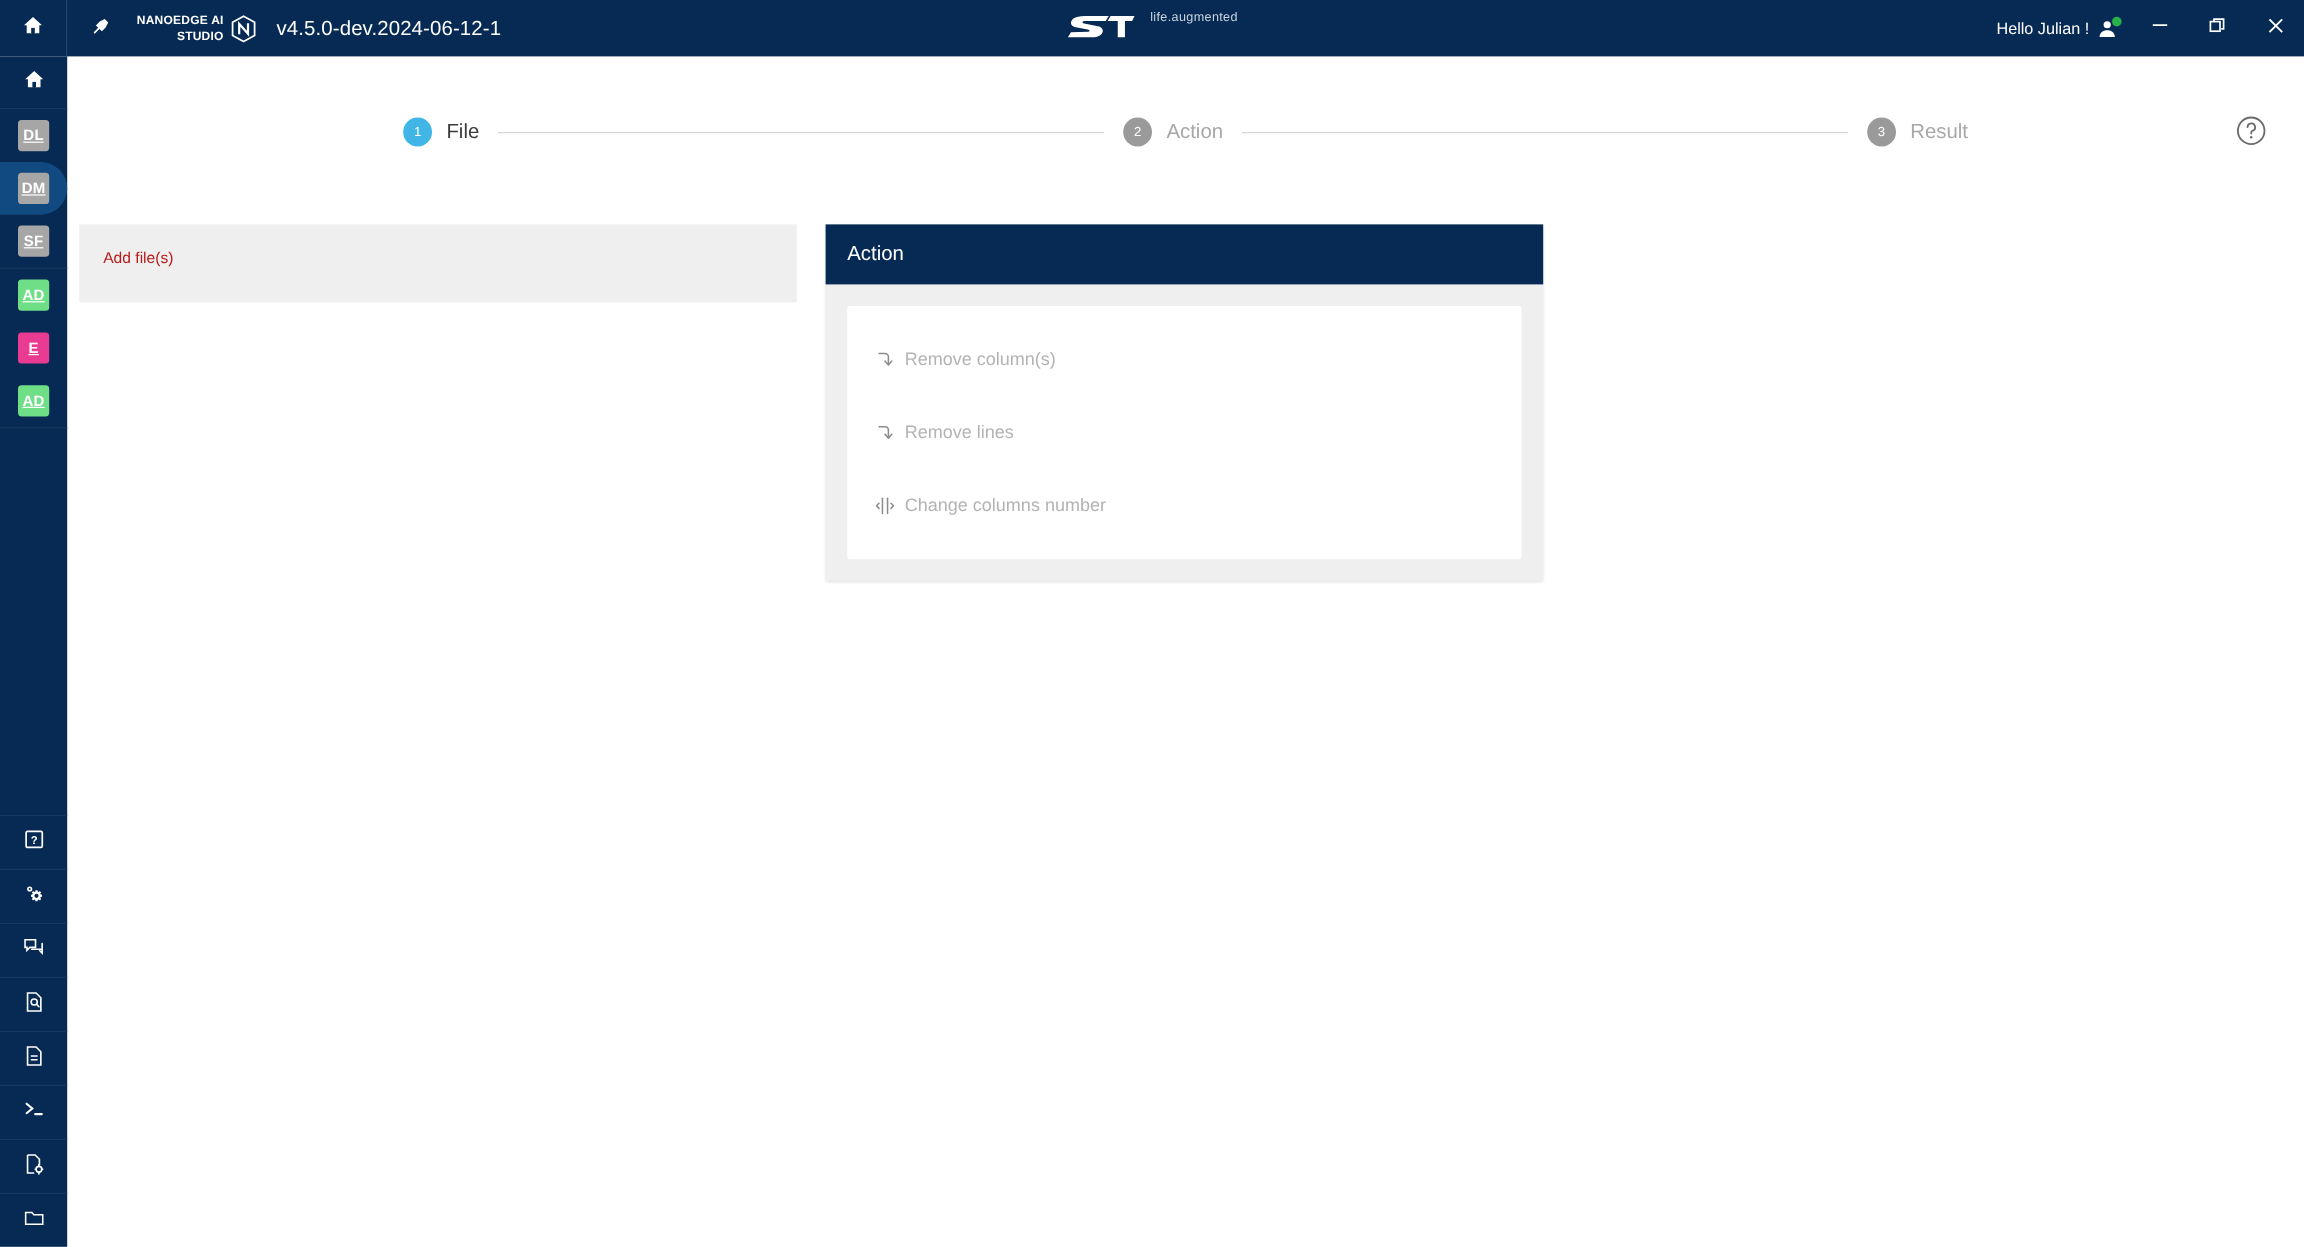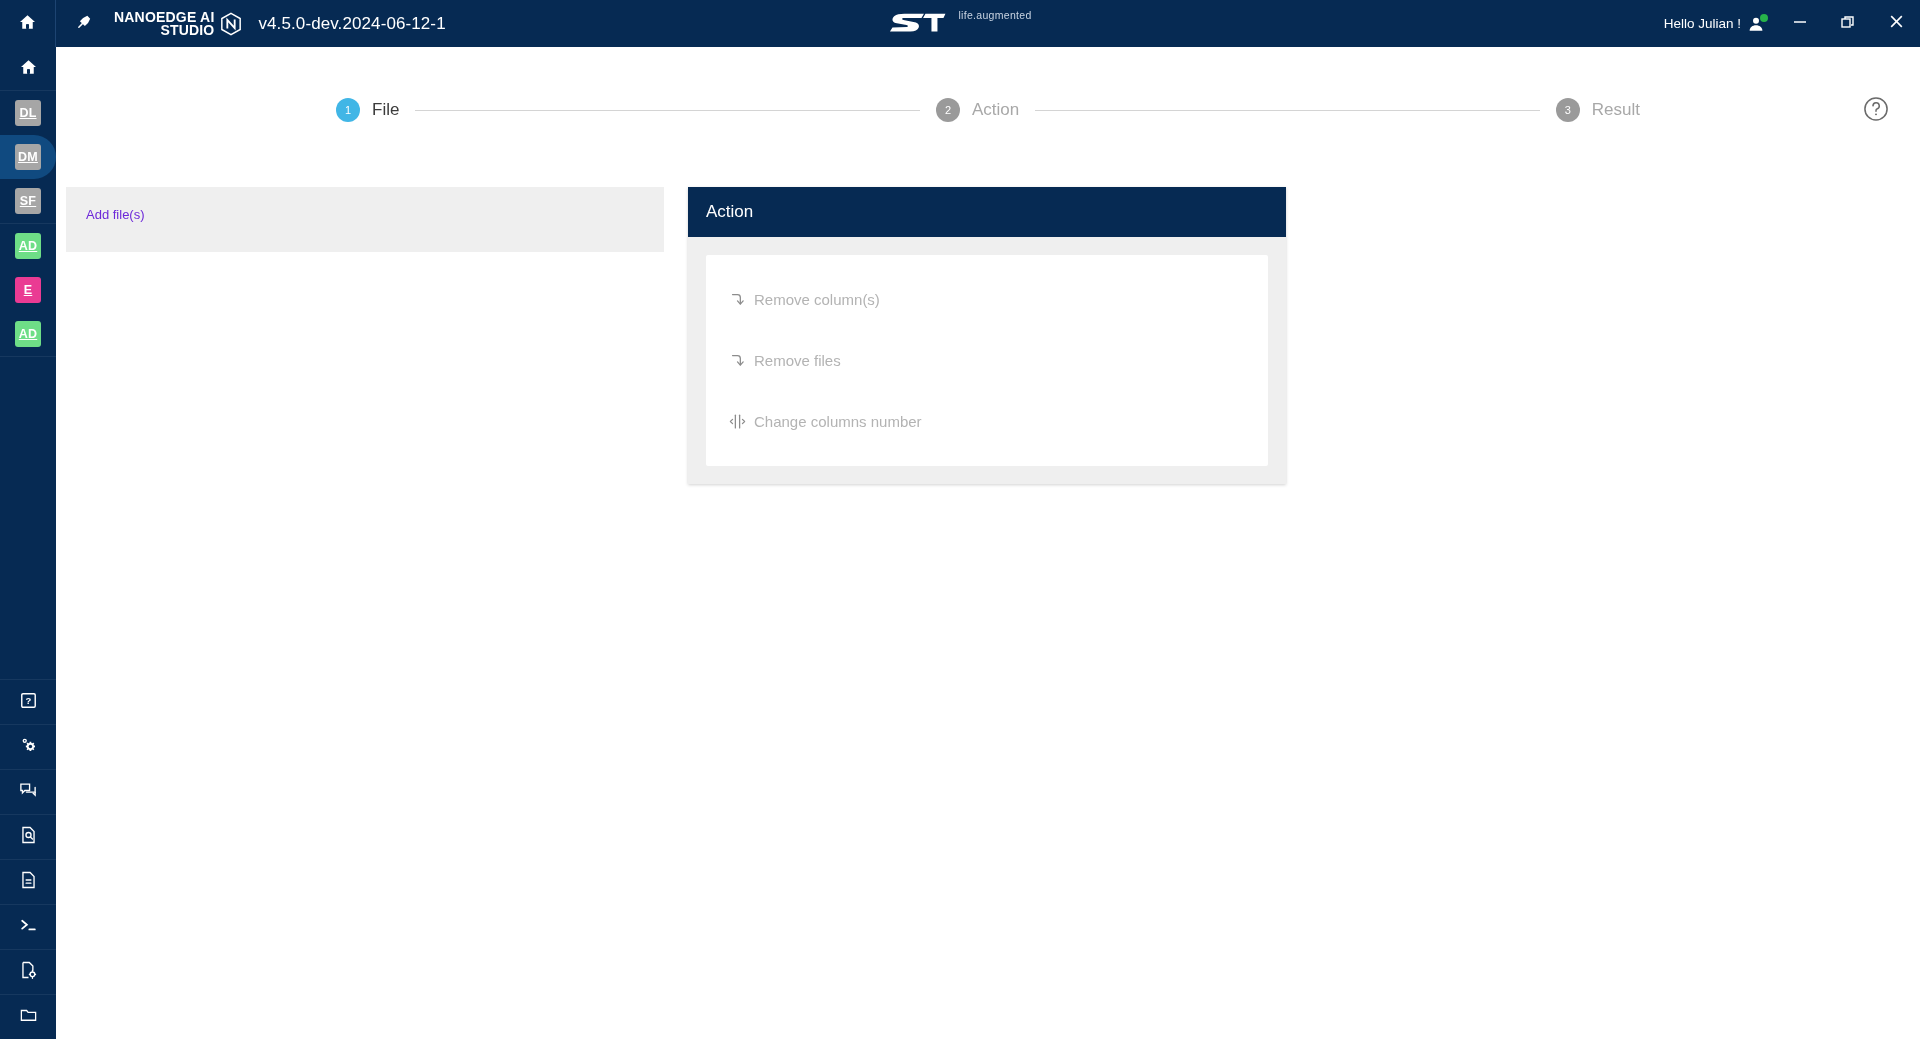--- a/index.html
+++ b/index.html
@@ -26,21 +26,21 @@
   .tb-pin {
     width: 56px; display: flex; align-items: center; justify-content: center;
     cursor: pointer;
   }
   .tb-brand {
     display: flex; align-items: center; gap: 6px;
     padding-left: 2px;
   }
   .brand-text {
     color: #ffffff;
-    font-size: 14px;
+    font-size: 10px;
     font-weight: bold;
     line-height: 13px;
     text-align: right;
     letter-spacing: .2px;
   }
   .brand-mark { width: 22px; height: 24px; }
   .tb-version {
     color: #ffffff;
     font-size: 17px;
     margin-left: 16px;
@@ -156,21 +156,21 @@
     padding-left: 10px;
   }
 
   
   .file-card {
     width: 598px;
     background: #efefef;
     padding: 20px 20px 22px 20px;
   }
   .file-card-label {
-    font-size: 13px; color: #6d28d9; margin-bottom: 8px;
+    font-size: 13px; color: #b91c1c; margin-bottom: 8px;
   }
   .dropzone {
     height: 84px;
     border: 2px dashed #8c8c8c;
     display: flex; align-items: center; justify-content: center;
     gap: 10px;
     cursor: pointer;
   }
   .dropzone-text { font-size: 15px; color: #8f8f8f; }
 
@@ -466,21 +466,21 @@
             <span class="action-item-label">Remove column(s)</span>
           </div>
 
           <div class="action-item">
             <span class="action-icon">
               <svg width="17" height="17" viewBox="0 0 24 24" fill="none" stroke="#8c8c8c" stroke-width="1.8" stroke-linecap="round" stroke-linejoin="round">
                 <path d="M5 5h7a4 4 0 0 1 4 4v9"></path>
                 <path d="M12 14l4 4.5 4-4.5"></path>
               </svg>
             </span>
-            <span class="action-item-label">Remove files</span>
+            <span class="action-item-label">Remove lines</span>
           </div>
 
           <div class="action-item">
             <span class="action-icon">
               <svg width="17" height="17" viewBox="0 0 24 24" fill="none" stroke="#8c8c8c" stroke-width="1.8" stroke-linecap="round" stroke-linejoin="round">
                 <line x1="9" y1="3" x2="9" y2="21"></line>
                 <line x1="15" y1="3" x2="15" y2="21"></line>
                 <path d="M5 9l-3 3 3 3"></path>
                 <path d="M19 9l3 3-3 3"></path>
               </svg>

